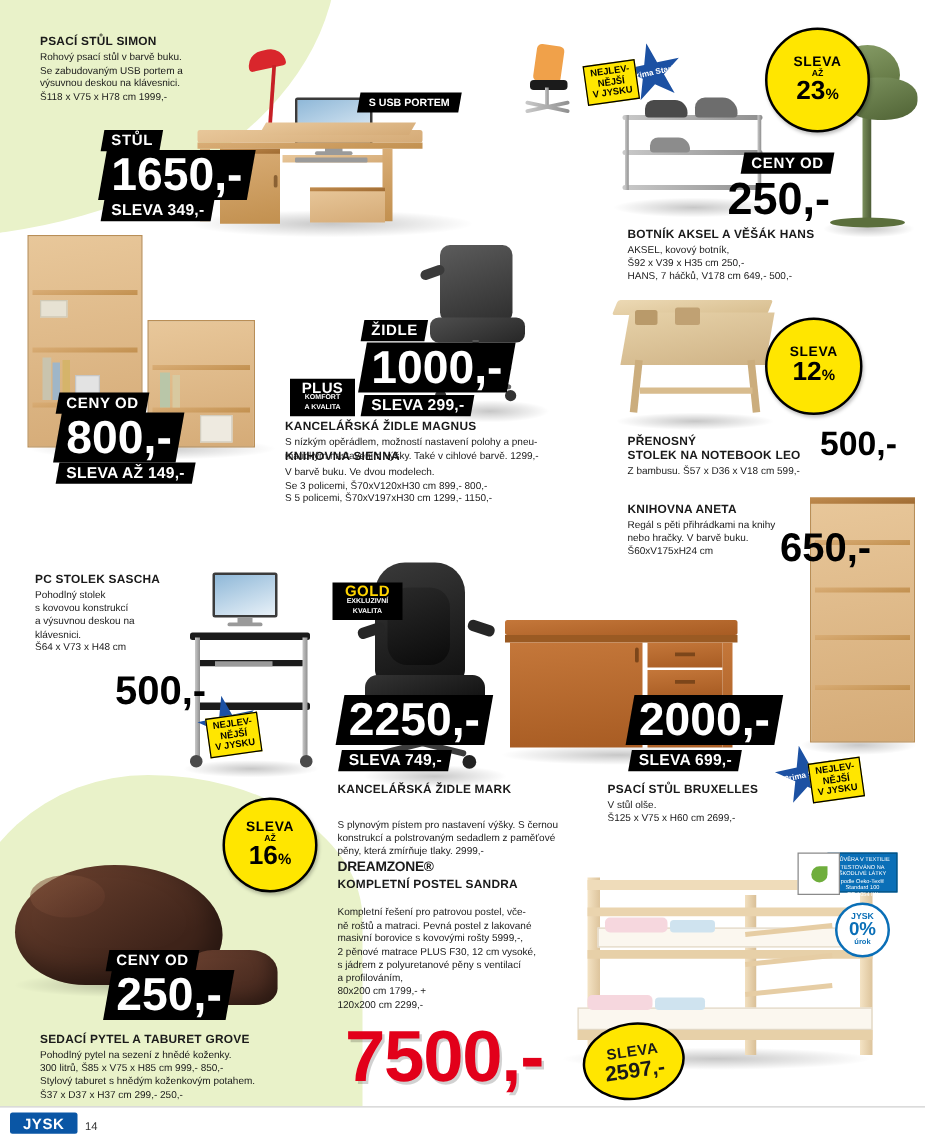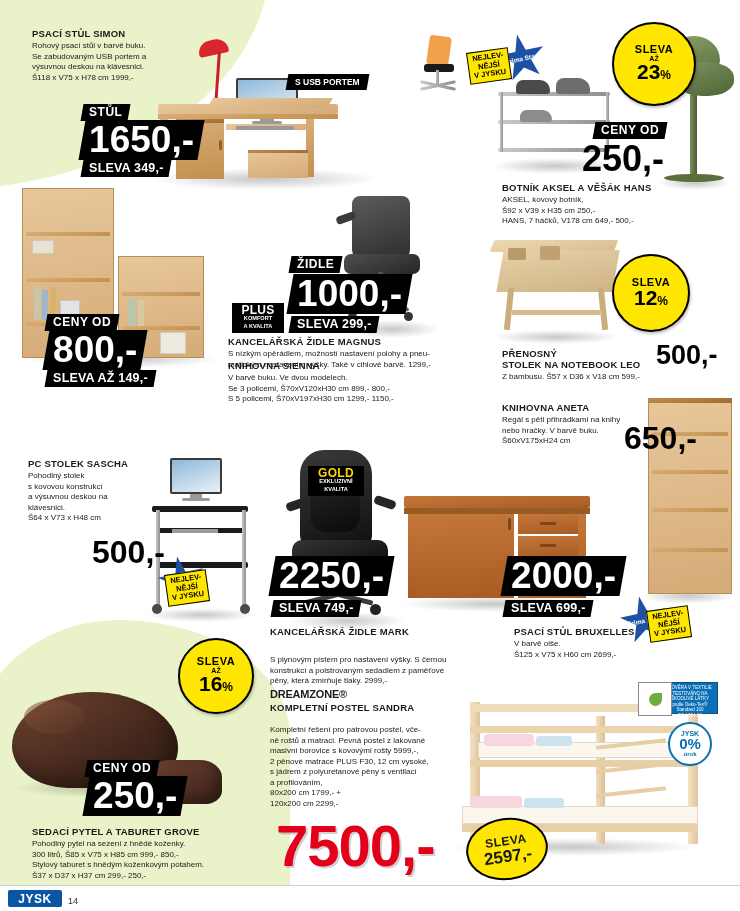--- a/index.html
+++ b/index.html
@@ -402,21 +402,21 @@
     <div class="ill" style="left:292px; top:540px; width:96px; height:26px; background:linear-gradient(160deg,#343434,#0d0d0d); border-radius:10px;"></div>
     <div class="ill" style="left:286px; top:500px; width:22px; height:9px; background:#262626; border-radius:4px; transform:rotate(-18deg);"></div>
     <div class="ill" style="left:374px; top:498px; width:22px; height:9px; background:#262626; border-radius:4px; transform:rotate(18deg);"></div>
     <div class="ill" style="left:336px; top:564px; width:6px; height:30px; background:#4a4a4a;"></div>
     <div class="ill" style="left:302px; top:592px; width:72px; height:5px; background:#3d3d3d; border-radius:3px; transform:rotate(14deg);"></div>
     <div class="ill" style="left:302px; top:592px; width:72px; height:5px; background:#3d3d3d; border-radius:3px; transform:rotate(-14deg);"></div>
     <div class="ill" style="left:294px; top:604px; width:11px; height:11px; background:#222; border-radius:50%;"></div>
     <div class="ill" style="left:370px; top:604px; width:11px; height:11px; background:#222; border-radius:50%;"></div>
   </div>
 
-  <div class="mark-black" style="left:266px; top:466px; width:56px;margin-left:42px;">
+  <div class="mark-black" style="left:266px; top:466px; width:56px;">
     <div class="m1" style="color:#ffd400;">GOLD</div>
     <div class="m2" style="white-space:pre-line;">EXKLUZIVNÍ
 KVALITA</div>
   </div>
 
   <div class="pricebox p-big2" style="left:272px; top:556px;"><span>2250,-</span></div>
   <div class="pricebox p-sale" style="left:272px; top:600px;"><span>SLEVA 749,-</span></div>
 
   <div class="blk" style="left:270px; top:626px; width:220px;">
     <div class="ttl">KANCELÁŘSKÁ ŽIDLE MARK</div>
@@ -439,23 +439,23 @@
     <div class="ill wood-r" style="left:518px; top:580px; width:60px; height:18px;"></div>
     <div class="ill" style="left:540px; top:522px; width:16px; height:3px; background:#7c461a;"></div>
     <div class="ill" style="left:540px; top:544px; width:16px; height:3px; background:#7c461a;"></div>
     <div class="ill" style="left:540px; top:566px; width:16px; height:3px; background:#7c461a;"></div>
     <div class="ill" style="left:540px; top:587px; width:16px; height:3px; background:#7c461a;"></div>
   </div>
 
   <div class="pricebox p-big2" style="left:504px; top:556px;"><span>2000,-</span></div>
   <div class="pricebox p-sale" style="left:504px; top:600px;"><span>SLEVA 699,-</span></div>
 
-  <div class="blk" style="left:514px; top:626px; width:200px;">
+  <div class="blk" style="left:486px; top:626px; width:200px;">
     <div class="ttl">PSACÍ STŮL BRUXELLES</div>
-    <div class="desc" style="margin-top:2px; white-space:pre-line;">V barvě olše.
+    <div class="desc" style="margin-top:2px; white-space:pre-line;">V stůl olše.
 Š125 x V75 x H60 cm 2699,-</div>
   </div>
 
   <div class="star-blue" style="left:620px; top:596px;">
       <span>Prima Start</span>
     </div>
   <div class="tag-yellow-small" style="left:648px; top:608px; white-space:pre-line;">NEJLEV-
 NĚJŠÍ
 V JYSKU</div>
 

